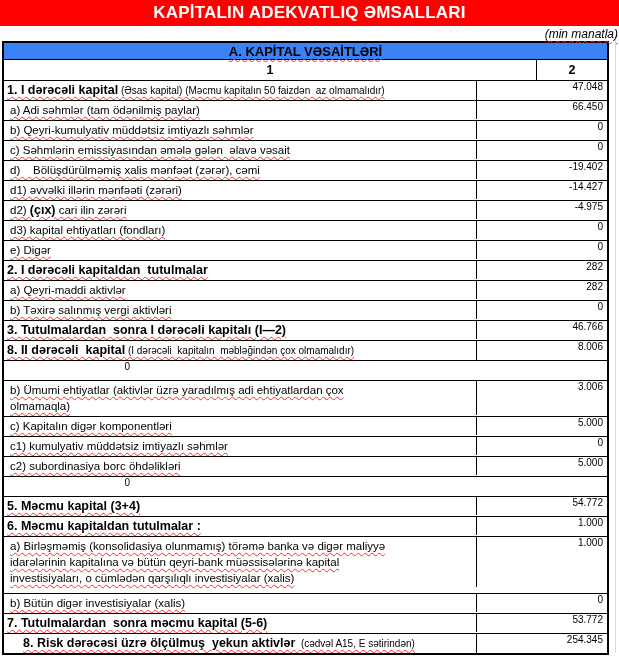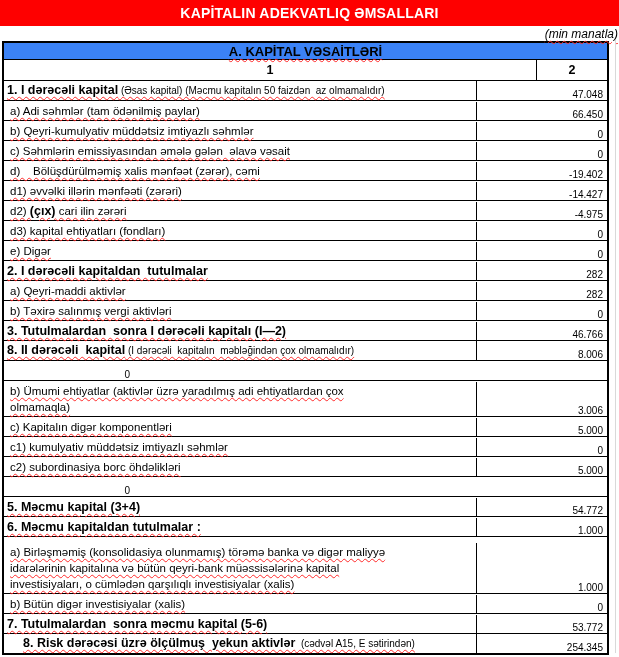--- a/index.html
+++ b/index.html
@@ -2,42 +2,42 @@
 <html><head>
 <meta charset="utf-8">
 <style>
   html,body{margin:0;padding:0;}
   body{
     width:619px;height:657px;overflow:hidden;background:#ffffff;color:#000;
     font-family:"Liberation Sans","DejaVu Sans",sans-serif;position:relative;
   }
   .title-bar{
     height:26px;background:#fe0000;color:#fff;display:flex;align-items:center;justify-content:center;
-    font-weight:bold;font-size:14px;letter-spacing:.2px;
+    font-weight:bold;font-size:17px;letter-spacing:.2px;
   }
   .unit-row{
     height:15px;display:flex;align-items:center;justify-content:flex-end;
     padding-right:1px;font-style:italic;font-size:12px;
   }
   .sq{
     text-decoration-line:underline;text-decoration-style:wavy;
     text-decoration-color:#ff2a2a;text-decoration-thickness:1px;text-underline-offset:2px;
   }
   .cap-table{
     margin-left:2px;width:603px;border:2px solid #000;background:#fff;
   }
   .section-hdr{
     height:16px;background:#3b82f6;border-bottom:1.5px solid #000;
     display:flex;align-items:center;justify-content:center;
     font-weight:bold;font-size:13px;
   }
   .colhdr{display:flex;height:20px;border-bottom:1px solid #000;font-weight:bold;font-size:12.5px;}
   .ch1{flex:1;display:flex;align-items:center;justify-content:center;border-right:1.5px solid #000;}
   .ch2{width:70px;display:flex;align-items:center;justify-content:center;}
-  .row{display:flex;align-items:flex-end;min-height:19px;border-bottom:1px solid #000;}
+  .row{display:flex;align-items:flex-start;min-height:19px;border-bottom:1px solid #000;}
   #rows .row:last-child{border-bottom:none;padding-left:16px;}
   .c-label{
     flex:1;border-right:1px solid #000;display:flex;align-items:center;
     font-size:11.5px;line-height:16px;padding:1px 2px 1px 3px;
   }
   .c-label.indent{padding-left:6px;}
   .lab-in{white-space:pre-wrap;width:100%;}
   .c-mid{width:55px;border-right:1px solid #000;}
   .c-val{
     width:70px;display:flex;align-items:center;justify-content:flex-end;

